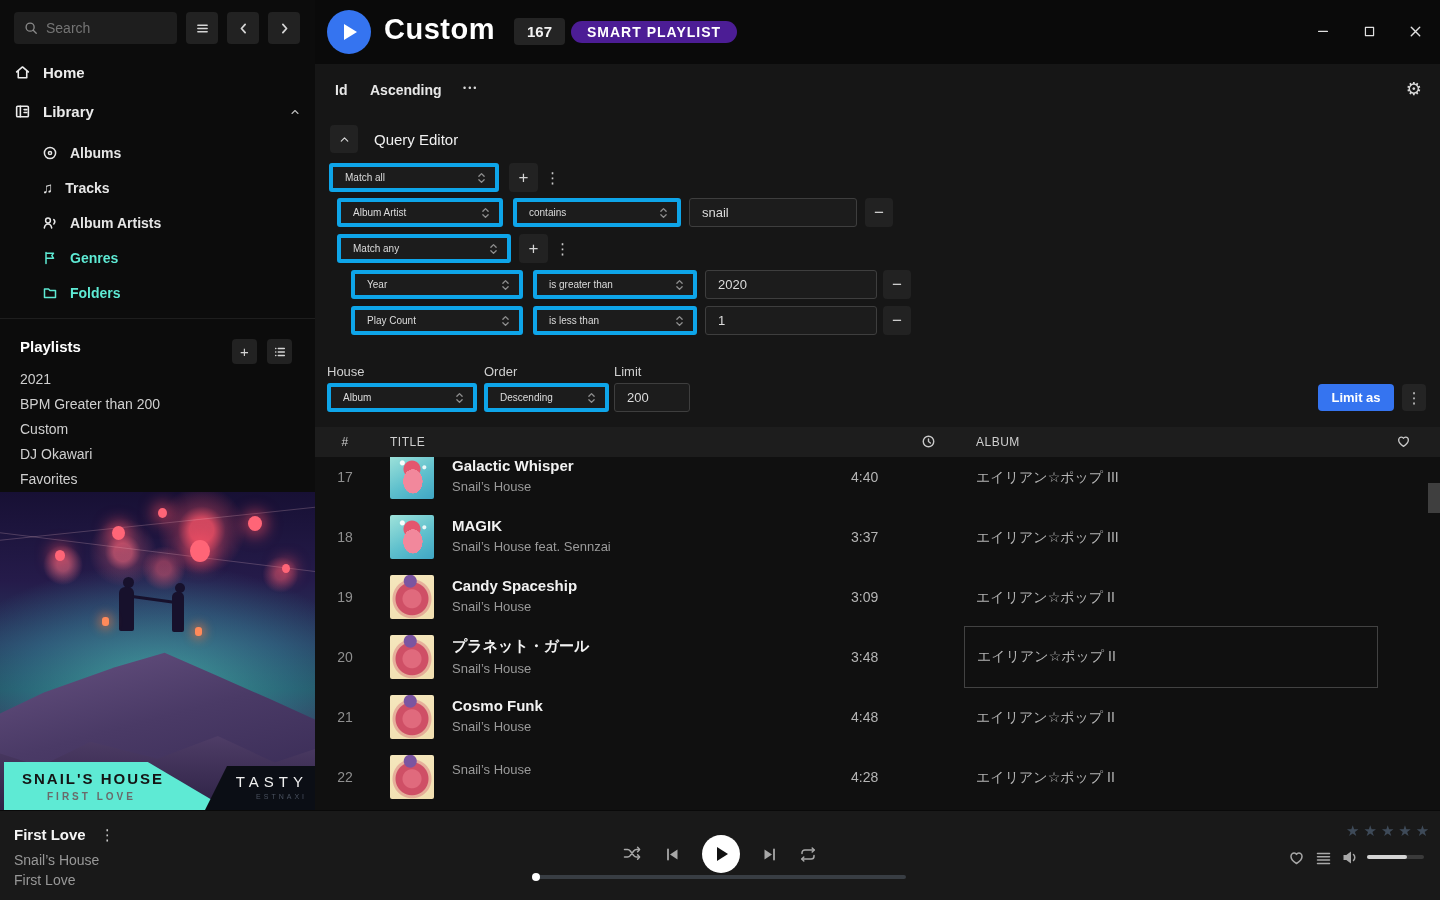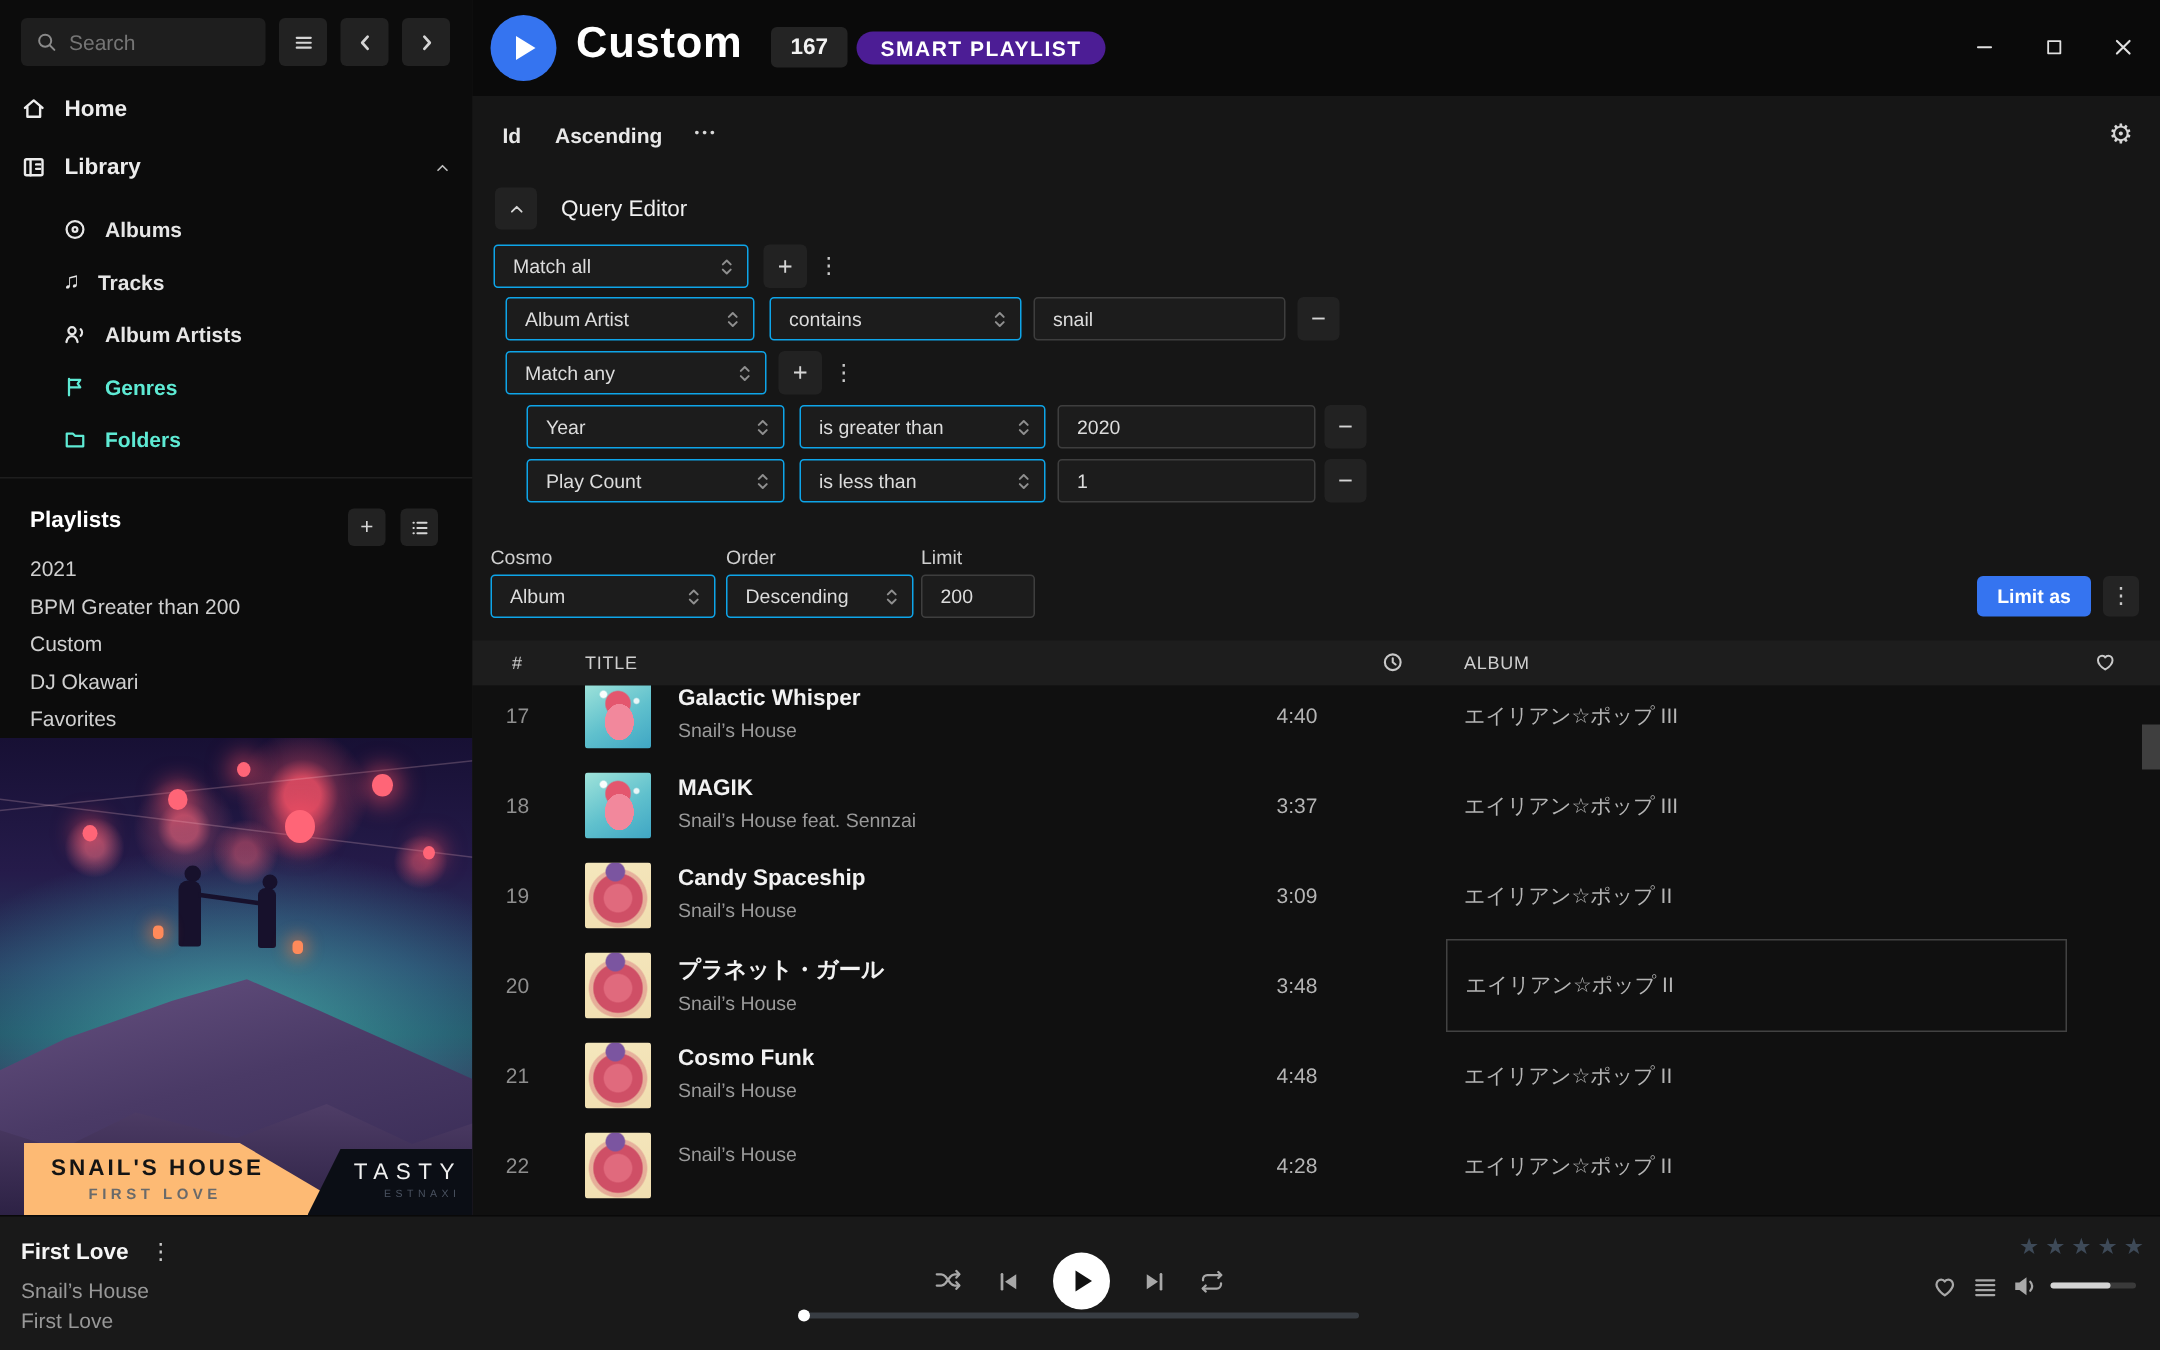--- a/index.html
+++ b/index.html
@@ -30,21 +30,21 @@
     radial-gradient(circle at 89% 26%,rgba(255,100,120,.4) 0 5px,transparent 18px),
     radial-gradient(ellipse 95% 52% at 50% 60%,rgba(95,235,215,.5) 0%,rgba(70,180,195,.28) 45%,transparent 72%),
     linear-gradient(180deg,#171034 0%,#251b4a 28%,#26395e 48%,#1f4a5c 62%,#3c2f5a 80%,#241a3e 100%)}
   .string{position:absolute;width:360px;height:1px;background:rgba(255,205,215,.22)}
   .lan{position:absolute;border-radius:50%;background:#ff6577;box-shadow:0 0 14px 6px rgba(255,80,100,.5)}
   .rocks-back{position:absolute;left:-20px;right:-20px;top:150px;height:180px;background:linear-gradient(165deg,#6b5585 0%,#4a3a66 45%,#332750 100%);clip-path:polygon(0 45%,18% 28%,38% 14%,52% 6%,66% 18%,82% 32%,100% 48%,100% 100%,0 100%)}
   .rocks-front{position:absolute;left:-10px;right:-10px;top:225px;height:95px;background:linear-gradient(180deg,#57446f,#2c2144);clip-path:polygon(0 35%,15% 52%,30% 26%,50% 44%,68% 20%,85% 48%,100% 30%,100% 100%,0 100%)}
   .figs{position:absolute;left:95px;top:75px;width:150px;height:115px}
   .fig{position:absolute;background:#17112c}
   .fig-lan{position:absolute;width:7px;height:9px;background:#ff8a5a;border-radius:3px;box-shadow:0 0 10px 4px rgba(255,120,60,.45)}
-  .banner-w{position:absolute;left:16px;top:270px;width:232px;height:48px;background:#fdba74;clip-path:polygon(0 0,62% 0,97% 100%,0 100%)}
+  .banner-w{position:absolute;left:4px;top:270px;width:232px;height:48px;background:#5eead4;clip-path:polygon(0 0,62% 0,97% 100%,0 100%)}
   .banner-w .bw1{position:absolute;left:18px;top:8px;font-size:15px;font-weight:800;letter-spacing:2px;color:#141414}
   .banner-w .bw2{position:absolute;left:43px;top:29px;font-size:10px;font-weight:600;letter-spacing:3px;color:#6a6a6a}
   .banner-d{position:absolute;left:205px;top:274px;width:110px;height:44px;background:#0b0e15;clip-path:polygon(20% 0,100% 0,100% 100%,0 100%)}
   .banner-d .bd1{position:absolute;right:7px;top:7px;font-size:15px;font-weight:400;letter-spacing:5px;color:#f0f0f0}
   .banner-d .bd2{position:absolute;right:8px;top:27px;font-size:7px;letter-spacing:3px;color:#4a5260}
 
   
   .main{position:absolute;left:315px;top:0;width:1125px;height:810px;background:#161616}
   .main-top{position:absolute;left:0;top:0;width:1125px;height:64px;background:#0a0a0a}
   .playbtn{position:absolute;left:12px;top:10px;width:44px;height:44px;border-radius:50%;background:#3574f0;border:none;cursor:pointer;display:flex;align-items:center;justify-content:center}
@@ -53,21 +53,21 @@
   .page-title{position:absolute;left:69px;top:13px;font-size:29px;font-weight:800;color:#fff;letter-spacing:.5px}
   .count-badge{position:absolute;left:199px;top:18px;height:27px;padding:0 13px;background:#242424;border-radius:4px;color:#f2f2f2;font-size:15px;font-weight:700;display:flex;align-items:center}
   .smart-badge{position:absolute;left:256px;top:21px;height:22px;padding:0 16px;background:#4c1d95;border-radius:11px;color:#fff;font-size:14px;font-weight:800;letter-spacing:1px;display:flex;align-items:center}
   .winctl{position:absolute;right:16px;top:22px;display:flex;gap:28px;color:#e0e0e0}
   .winctl .wbtn{background:transparent;border:none;color:#e0e0e0;cursor:pointer;width:18px;height:18px;display:flex;align-items:center;justify-content:center}
   .sort-chip{position:absolute;font-size:14px;font-weight:700;color:#e8e8e8;cursor:pointer}
   .hdots{position:absolute;left:148px;top:83px;font-size:9px;letter-spacing:2px;color:#d8d8d8;cursor:pointer}
   .gear{position:absolute;right:18px;top:78px;font-size:18px;color:#d8d8d8;cursor:pointer;background:none;border:none}
   .qe-toggle{position:absolute;left:15px;top:125px;width:28px;height:28px}
   .qe-title{position:absolute;left:59px;top:131px;font-size:15px;color:#f0f0f0}
-  .sel{position:absolute;height:29px;background:#1c1c1c;border:1px solid #0ea5e9;border-radius:3px;display:flex;align-items:center;justify-content:space-between;padding:0 9px 0 12px;font-size:13px;color:#dcdcdc;cursor:pointer}
+  .sel{position:absolute;height:29px;background:#1c1c1c;border:4px solid #0ea5e9;border-radius:3px;display:flex;align-items:center;justify-content:space-between;padding:0 9px 0 12px;font-size:10px;color:#dcdcdc;cursor:pointer}
   .sel .ud{color:#8f8f8f}
   .inp{position:absolute;height:29px;background:#1c1c1c;border:1px solid #3e3e3e;border-radius:3px;color:#dcdcdc;font:13px "Liberation Sans",sans-serif;padding:0 12px;outline:none}
   .qbtn{position:absolute;width:29px;height:29px;font-size:17px;font-weight:400}
   .vdots{position:absolute;width:14px;height:29px;color:#c8c8c8;font-size:15px;line-height:29px;text-align:center;cursor:pointer;background:none;border:none}
   .flabel{position:absolute;font-size:13px;color:#cfcfcf}
   .saveas{position:absolute;left:1003px;top:384px;width:76px;height:27px;background:#3574f0;color:#fff;border:none;border-radius:4px;font-size:13px;font-weight:700;cursor:pointer}
   .save-menu{position:absolute;left:1087px;top:384px;width:24px;height:27px;background:#242424;border-radius:4px;line-height:27px}
 
   
   .thead{position:absolute;left:0;top:427px;width:1125px;height:30px;background:#1d1d1d;color:#cfcfcf;font-size:12px;letter-spacing:.5px}
@@ -338,21 +338,21 @@
     <span>is less than</span>
     <svg class="ic ud" width="9" height="14" viewBox="0 0 10 16">
         <path d="M2 6l3-3 3 3M2 10l3 3 3-3"></path>
       </svg>
   </div>
   <input class="inp" style="left: 390px; top: 306px; width: 172px;" value="1">
   <button class="sqbtn qbtn" style="left:568px;top:306px;width:28px">
       <span>−</span>
     </button>
 
-  <div class="flabel" style="left:12px;top:364px">Cosmo</div>
+  <div class="flabel" style="left:12px;top:364px">House</div>
   <div class="flabel" style="left:169px;top:364px">Order</div>
   <div class="flabel" style="left:299px;top:364px">Limit</div>
   <div class="sel" style="left:12px;top:383px;width:150px">
     <span>Album</span>
     <svg class="ic ud" width="9" height="14" viewBox="0 0 10 16">
         <path d="M2 6l3-3 3 3M2 10l3 3 3-3"></path>
       </svg>
   </div>
   <div class="sel" style="left:169px;top:383px;width:125px">
     <span>Descending</span>

